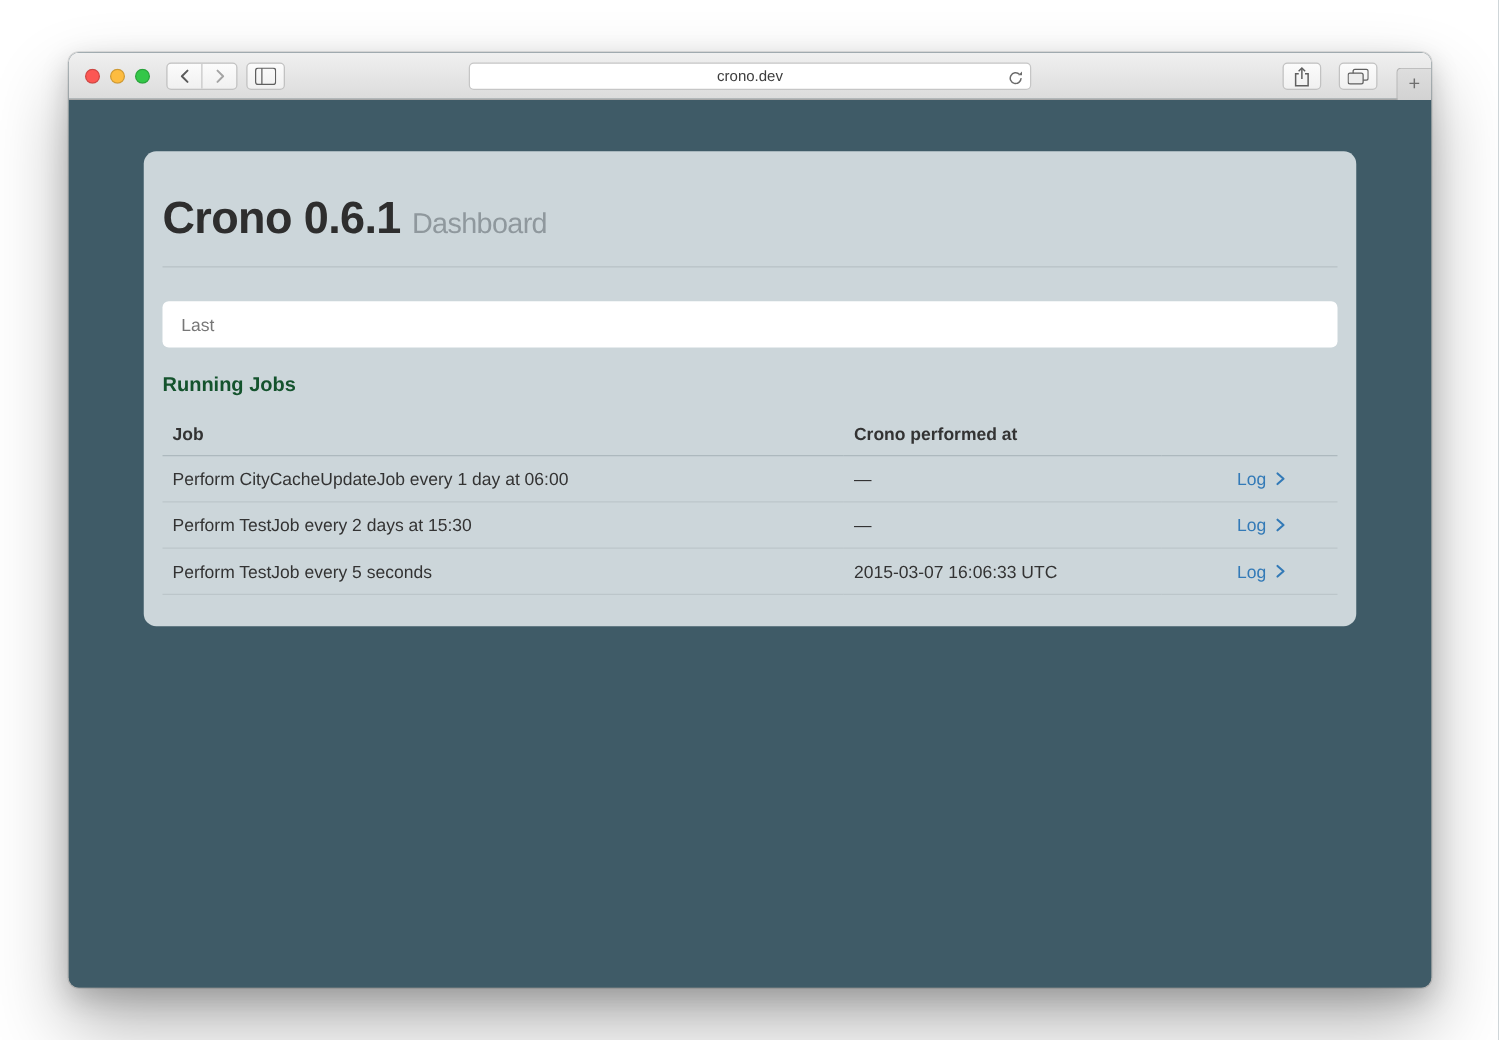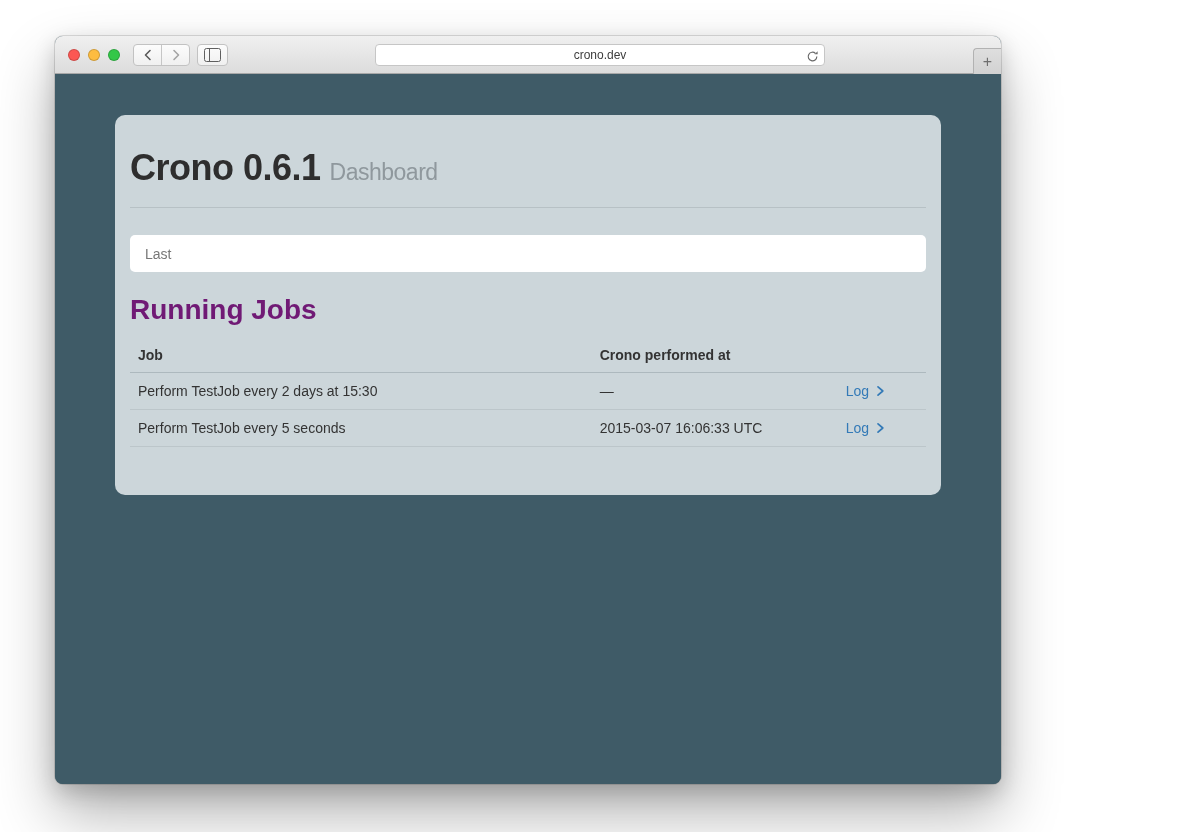--- a/index.html
+++ b/index.html
@@ -7,22 +7,22 @@
   body {
     width: 1199px; height: 832px;
     background: #ffffff;
     font-family: "Liberation Sans", sans-serif;
     overflow: hidden;
   }
   .stage { position: relative; width: 1199px; height: 832px; }
 
   
   .browser-window {
-    position: absolute; left: 55px; top: 36px;
-    width: 946px; height: 748px;
+    position: absolute; left: 55px; top: 42px;
+    width: 1090px; height: 748px;
     border-radius: 8px;
     overflow: hidden;
     box-shadow: 0 30px 60px rgba(0,0,0,0.30), 0 8px 22px rgba(0,0,0,0.18), 0 0 0 1px rgba(0,0,0,0.12);
     background: #3f5b67;
   }
 
   
   .toolbar {
     position: relative; height: 38px;
     background: linear-gradient(#f0f0f0, #dcdcdc);
@@ -110,21 +110,21 @@
     background: #ffffff;
     border-radius: 5px;
     display: flex; align-items: center;
     padding: 0 15px;
     font-size: 14px; color: #777777;
     list-style: none;
   }
 
   .section-title {
     margin: 22px 15px 12px;
-    font-size: 28px; font-weight: bold; color: #701a75;
+    font-size: 16px; font-weight: bold; color: #14532d;
   }
 
   .jobs-table {
     width: calc(100% - 30px);
     margin: 10px 15px 0;
     border-collapse: collapse;
     font-size: 14px; color: #333333;
   }
   .jobs-table th {
     text-align: left; font-weight: bold;
@@ -228,20 +228,32 @@
         <table class="jobs-table">
           <thead>
             <tr>
               <th class="col-job">Job</th>
               <th class="col-last">Crono performed at</th>
               <th class="col-log"></th>
             </tr>
           </thead>
           <tbody>
             <tr>
+              <td class="col-job">Perform CityCacheUpdateJob every 1 day at 06:00</td>
+              <td class="col-last">—</td>
+              <td class="col-log">
+                <a href="#" class="log-link">
+                  <span>Log</span>
+                  <svg width="12" height="12" viewBox="0 0 12 12">
+                      <polyline points="4,1.8 8.8,6 4,10.2" fill="none" stroke="#337ab7" stroke-width="1.7" stroke-linecap="round" stroke-linejoin="round"></polyline>
+                    </svg>
+                </a>
+              </td>
+            </tr>
+            <tr>
               <td class="col-job">Perform TestJob every 2 days at 15:30</td>
               <td class="col-last">—</td>
               <td class="col-log">
                 <a href="#" class="log-link">
                   <span>Log</span>
                   <svg width="12" height="12" viewBox="0 0 12 12">
                       <polyline points="4,1.8 8.8,6 4,10.2" fill="none" stroke="#337ab7" stroke-width="1.7" stroke-linecap="round" stroke-linejoin="round"></polyline>
                     </svg>
                 </a>
               </td>

